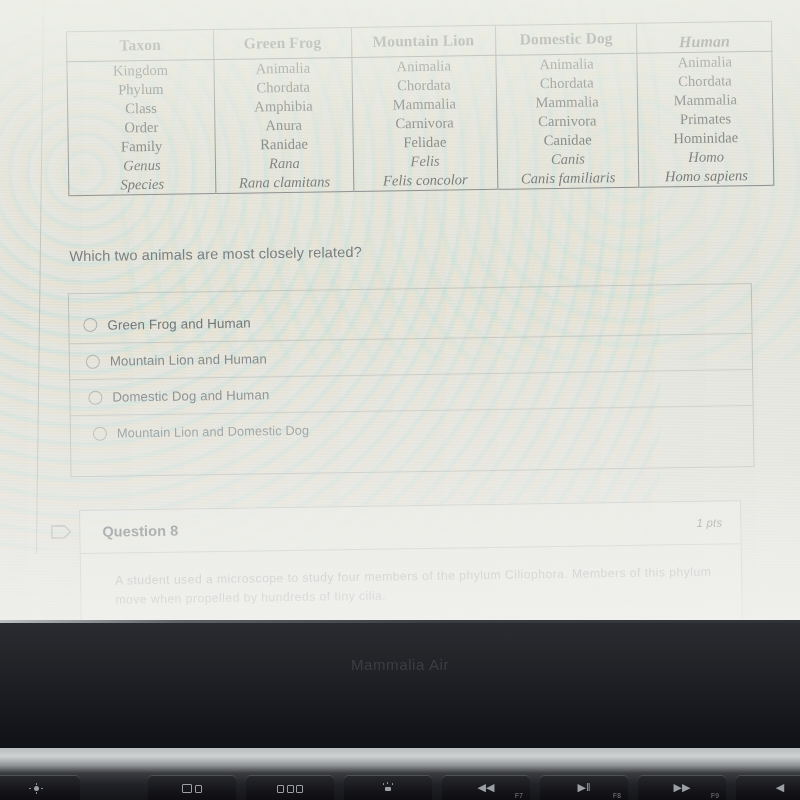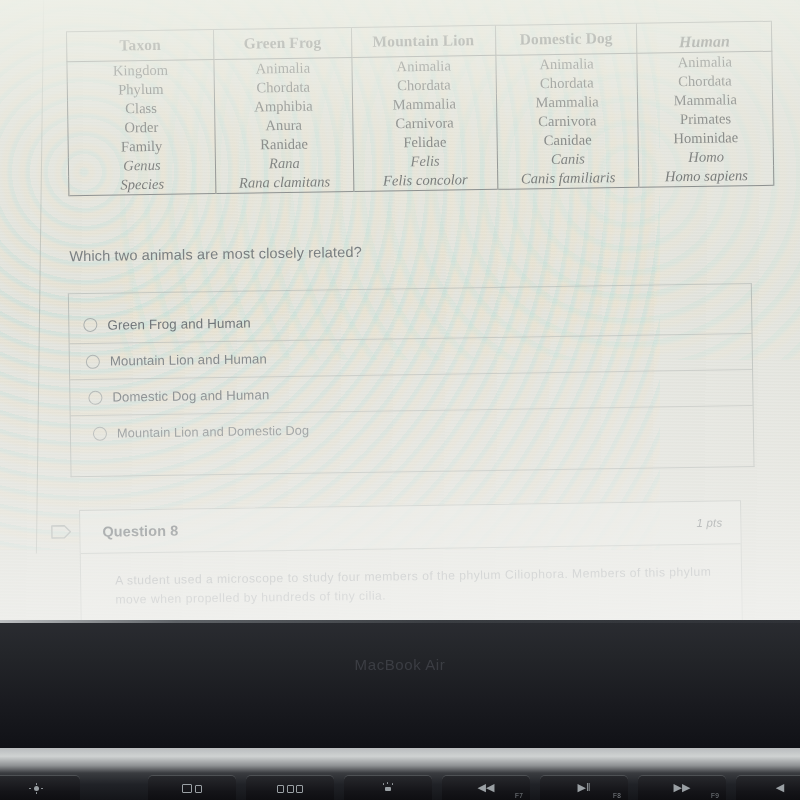--- a/index.html
+++ b/index.html
@@ -481,21 +481,21 @@
     </div>
 
     <div id="moire"></div>
     <div id="moire2"></div>
     <div id="scanlines"></div>
     <div id="screen-shade"></div>
   </div>
 
   <div id="bezel">
     <div id="bezel-hl"></div>
-    <div id="macbook-logo">MacBook Air</div>
+    <div id="macbook-logo">Mammalia Air</div>
   </div>
 
   <div id="deck"></div>
 
   <div id="keys">
 
     <div class="key" style="left:-8px; width:88px;">
       <div class="pict-sun">
         <span style="left:5px;top:3px;width:5px;height:5px;border-radius:50%;"></span>
         <span style="left:7px;top:0px;width:1px;height:2px;"></span>

